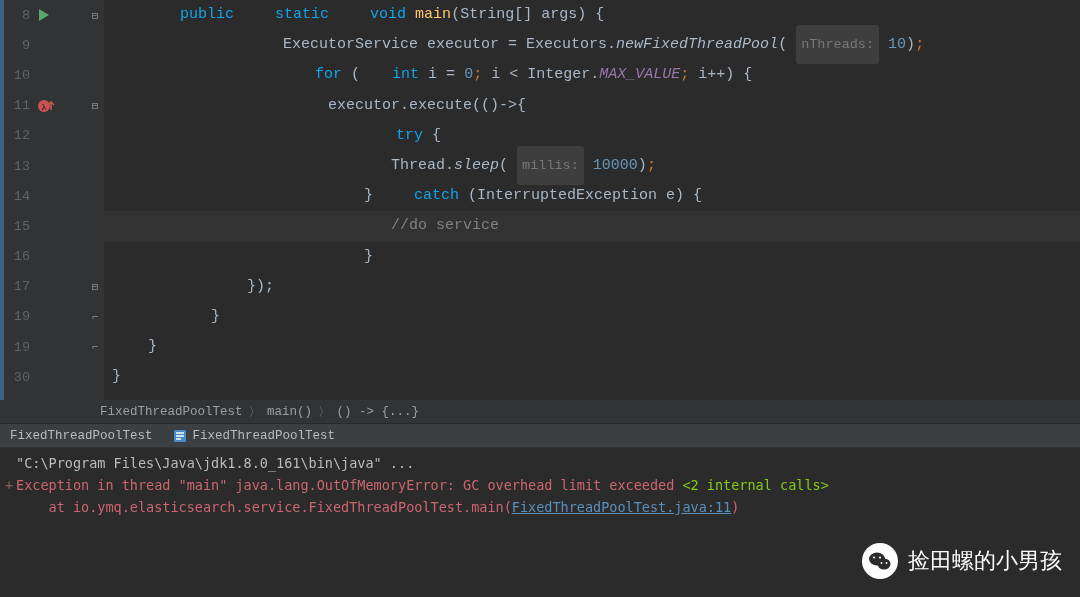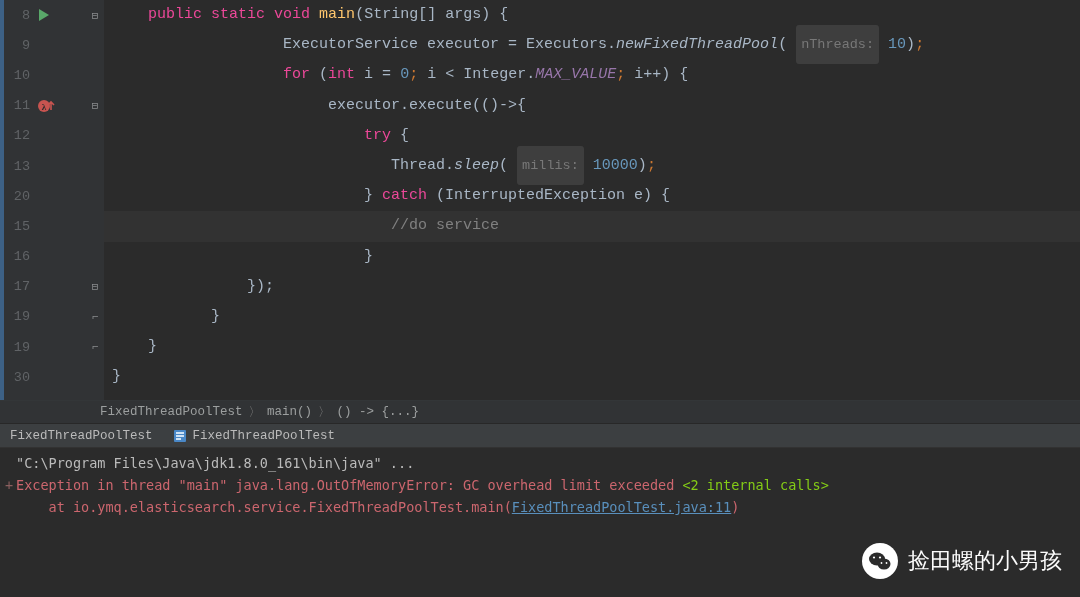--- a/index.html
+++ b/index.html
@@ -9,21 +9,21 @@
   .gutter-row { display: flex; align-items: center; height: 30.2px; }
   .ln { width: 28px; text-align: right; color: #606366; font-size: 13.5px; padding-right: 2px; }
   .gutter-icons { flex: 1; display: flex; align-items: center; justify-content: flex-start; padding-left: 6px; gap:4px;}
   .fold-col { width: 18px; display: flex; align-items: center; justify-content: center; }
   .fold-mark { font-size: 11px; color: #8a8c8e; cursor:pointer; }
   .run-tri svg { display:block; }
   .lambda-ic { display:flex; align-items:center; }
   .code-col { flex: 1; position: relative; }
   .code-line { height: 30.2px; line-height: 30.2px; white-space: pre; color: #a9b7c6; font-size: 15px; padding-left: 8px; }
   .hl-line { background: #323232; }
-  .kw { color: #ec4899; }
+  .kw { color: #0ea5e9; margin-left: 32px; }
   .cls { color: #a9b7c6; }
   .mname { color: #ffc66d; }
   .sem { color: #cc7832; }
   .num { color: #6897bb; }
   .ital { color: #9876aa; font-style: italic; }
   .stat-ital { color: #a9b7c6; font-style: italic; }
   .cmt { color: #808080; }
   .hint { background: rgba(119,119,119,0.25); color:#787878; border-radius:3px; padding: 12px 5px; font-size: 13.5px; font-style:normal;}
   .breadcrumb { height: 24px; background: #313335; display: flex; align-items: center; color: #9c9f9f; font-size: 12.5px; padding-left: 100px; border-top: 1px solid #333638; border-bottom: 1px solid #282828;}
   .bc-sep { margin: 0 6px; color: #7a7a7a; }
@@ -87,21 +87,21 @@
         <span class="ln">12</span>
         <span class="gutter-icons"></span>
         <span class="fold-col"></span>
       </div>
     <div class="gutter-row">
         <span class="ln">13</span>
         <span class="gutter-icons"></span>
         <span class="fold-col"></span>
       </div>
     <div class="gutter-row">
-        <span class="ln">20</span>
+        <span class="ln">14</span>
         <span class="gutter-icons"></span>
         <span class="fold-col"></span>
       </div>
     <div class="gutter-row">
         <span class="ln">15</span>
         <span class="gutter-icons"></span>
         <span class="fold-col"></span>
       </div>
     <div class="gutter-row">
         <span class="ln">16</span>

